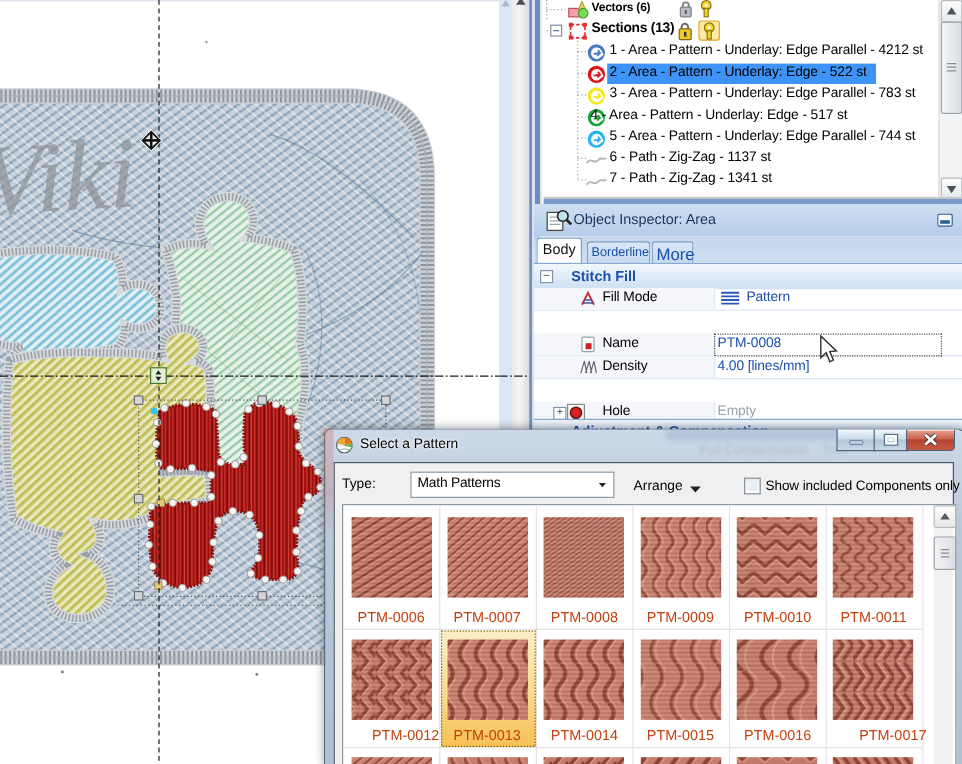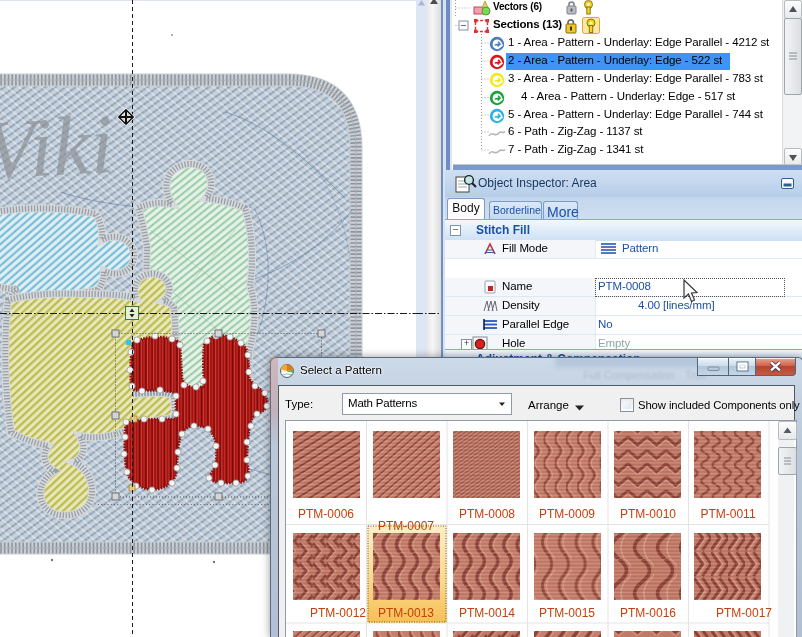--- a/index.html
+++ b/index.html
@@ -314,21 +314,21 @@
       <g transform="translate(44,146)">
           <path d="M0,8 C3,2 6,10 10,5 C12,2.5 14,6 16,3.5" stroke="#b4b8bc" stroke-width="1.6" fill="none"></path>
         </g>
     </g>
   </svg>
   <div class="trow" style="left:48px;top:1px;font-weight:bold;font-size:10px;letter-spacing:-0.2px;">Vectors (6)</div>
   <div class="trow" style="left:48px;top:18px;font-weight:bold;font-size:11.5px;letter-spacing:-0.2px;">Sections (13)</div>
   <div class="trow" style="left:63px;top:36px;">1 - Area - Pattern - Underlay: Edge Parallel - 4212 st</div>
   <div class="trow" style="left:63px;top:54px;">2 - Area - Pattern - Underlay: Edge - 522 st</div>
   <div class="trow" style="left:63px;top:72px;">3 - Area - Pattern - Underlay: Edge Parallel - 783 st</div>
-  <div class="trow" style="left:76px;top:90px;">4 - Area - Pattern - Underlay: Edge - 517 st</div>
+  <div class="trow" style="left:47px;top:90px;">4 - Area - Pattern - Underlay: Edge - 517 st</div>
   <div class="trow" style="left:63px;top:108px;">5 - Area - Pattern - Underlay: Edge Parallel - 744 st</div>
   <div class="trow" style="left:63px;top:125px;">6 - Path - Zig-Zag - 1137 st</div>
   <div class="trow" style="left:63px;top:143px;">7 - Path - Zig-Zag - 1341 st</div>
 
   <div style="position:absolute;left:337px;top:0;width:19px;height:166px;background:#f2f3f5;border-left:1px solid #d8dadd;">
     <div class="sb-btn" style="left:1px;top:0;width:16px;height:17px;"><svg width="16" height="17">
           <path d="M8,5 L12,11 H4 Z" fill="#4d5258"></path>
         </svg></div>
     <div class="sb-btn" style="left:1px;top:148px;width:16px;height:17px;"><svg width="16" height="17">
           <path d="M8,12 L12,6 H4 Z" fill="#4d5258"></path>
@@ -398,34 +398,21 @@
     <div class="lab">Name</div>
     <div style="position:absolute;left:150px;top:0;width:188px;height:17px;border:1px dotted #555;"></div>
     <div class="val" style="left:153px;">PTM-0008</div>
   </div>
   <div class="orow" style="top:78px;">
       <div class="labbg"></div>
     <svg width="17" height="17" style="position:absolute;left:37px;top:1px">
         <path d="M2,13 L5,3 L7,13 M6,13 L9,3 L11,13 M10,13 L13,3 L15,13" fill="none" stroke="#667" stroke-width="1"></path>
       </svg>
     <div class="lab">Density</div>
-    <div class="val" style="left:153px;margin-left:40px;">4.00 [lines/mm]</div>
-  </div>
-  <div class="orow" style="top:97px;">
-      <div class="labbg"></div>
-    <svg width="17" height="17" style="position:absolute;left:37px;top:1px">
-        <g stroke="#2858b8" stroke-width="1.8">
-          <line x1="2" y1="4" x2="15" y2="4"></line>
-          <line x1="2" y1="7.5" x2="15" y2="7.5"></line>
-          <line x1="2" y1="11" x2="15" y2="11"></line>
-        </g>
-        <line x1="2" y1="2" x2="2" y2="13" stroke="#102048" stroke-width="1.6"></line>
-      </svg>
-    <div class="lab">Parallel Edge</div>
-    <div class="val" style="left:153px;">No</div>
+    <div class="val" style="left:153px;">4.00 [lines/mm]</div>
   </div>
   <div class="orow" style="top:116px;">
       <div class="labbg"></div>
     <div class="pbox" style="left:16px;top:4px;">+</div>
     <svg width="17" height="17" style="position:absolute;left:27px;top:1px">
         <rect x="1" y="1" width="14" height="14" fill="#f8f8f8" stroke="#888"></rect>
         <circle cx="8" cy="8" r="4.6" fill="#d82020" stroke="#701010" stroke-width="1.4"></circle>
       </svg>
     <div class="lab">Hole</div>
     <div class="val" style="left:153px;color:#9aa0a8;">Empty</div>
@@ -609,21 +596,21 @@
         <g>
           <rect x="7" y="210" width="67" height="6" fill="url(#p7)"></rect>
           <rect x="87" y="210" width="67" height="6" fill="url(#p9)"></rect>
           <rect x="167" y="210" width="67" height="6" fill="url(#p12)"></rect>
           <rect x="248" y="210" width="67" height="6" fill="url(#p13)"></rect>
           <rect x="328" y="210" width="67" height="6" fill="url(#p10)"></rect>
           <rect x="408" y="210" width="67" height="6" fill="url(#p17)"></rect>
         </g>
       </svg>
       <div class="plabel" style="left:0px;top:86px;">PTM-0006</div>
-      <div class="plabel" style="left:80px;top:86px;margin-top:12px;">PTM-0007</div>
+      <div class="plabel" style="left:80px;top:86px;">PTM-0007</div>
       <div class="plabel" style="left:161px;top:86px;">PTM-0008</div>
       <div class="plabel" style="left:241px;top:86px;">PTM-0009</div>
       <div class="plabel" style="left:322px;top:86px;">PTM-0010</div>
       <div class="plabel" style="left:402px;top:86px;">PTM-0011</div>
       <div class="plabel" style="left:0px;top:185px;padding-left:12px;">PTM-0012</div>
       <div class="plabel" style="left:80px;top:185px;">PTM-0013</div>
       <div class="plabel" style="left:161px;top:185px;">PTM-0014</div>
       <div class="plabel" style="left:241px;top:185px;">PTM-0015</div>
       <div class="plabel" style="left:322px;top:185px;">PTM-0016</div>
       <div class="plabel" style="left:418px;top:185px;">PTM-0017</div>

